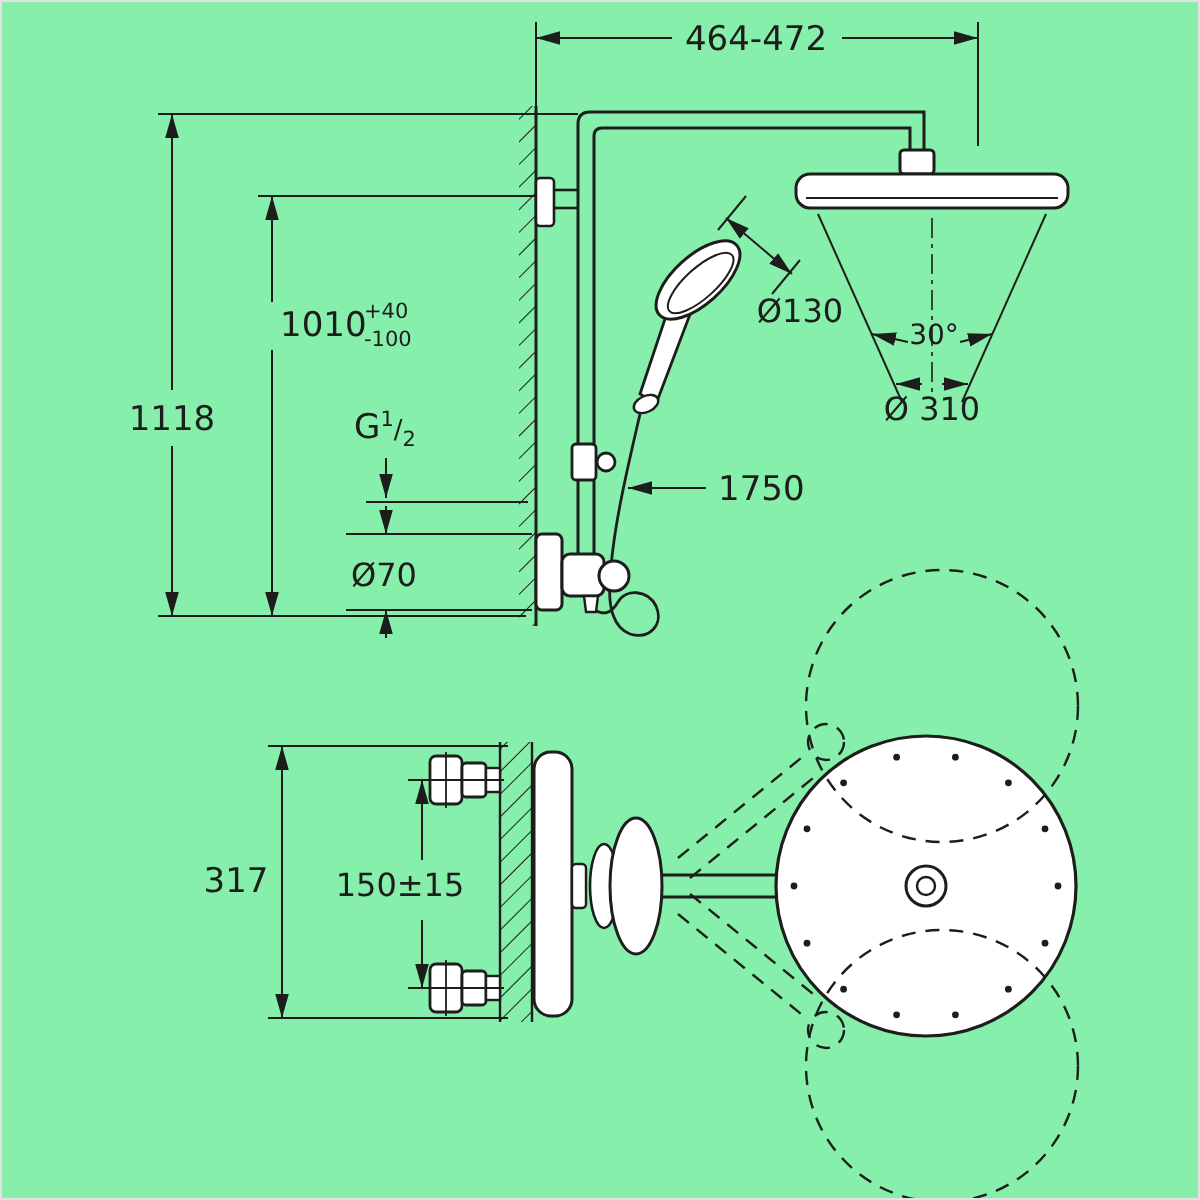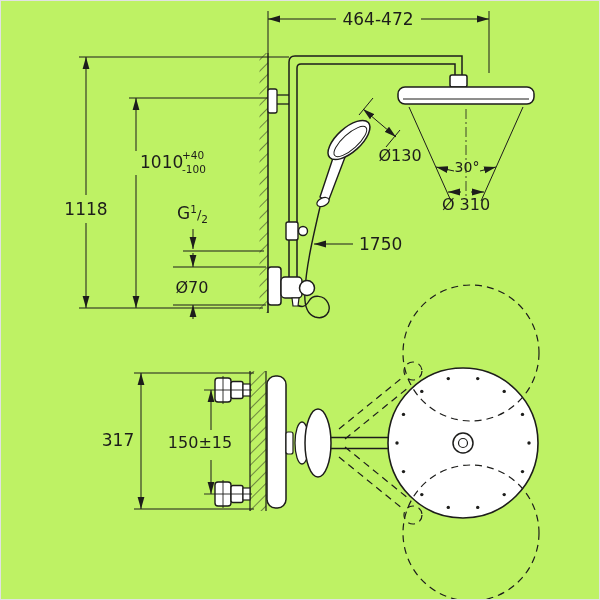--- a/index.html
+++ b/index.html
@@ -1,16 +1,16 @@
 <!DOCTYPE html>
 <html><head>
 <meta charset="utf-8">
 <style>
   html,body{margin:0;padding:0;background:#ffffff;}
-  .frame{width:600px;height:600px;background:#bef264;border:1px solid #e2e2e2;box-sizing:border-box;overflow:hidden;text-align:center;}
+  .frame{width:600px;height:600px;background:#86efac;border:1px solid #e2e2e2;box-sizing:border-box;overflow:hidden;text-align:center;}
   svg text{font-family:"DejaVu Sans","Liberation Sans",sans-serif;fill:#1d1d1b;stroke:none;}
   .t17{font-size:17px;}
   .t16{font-size:16px;}
   .t14{font-size:14px;}
   .t10{font-size:10.5px;}
 </style>
 </head>
 <body>
 
 <div class="frame">

